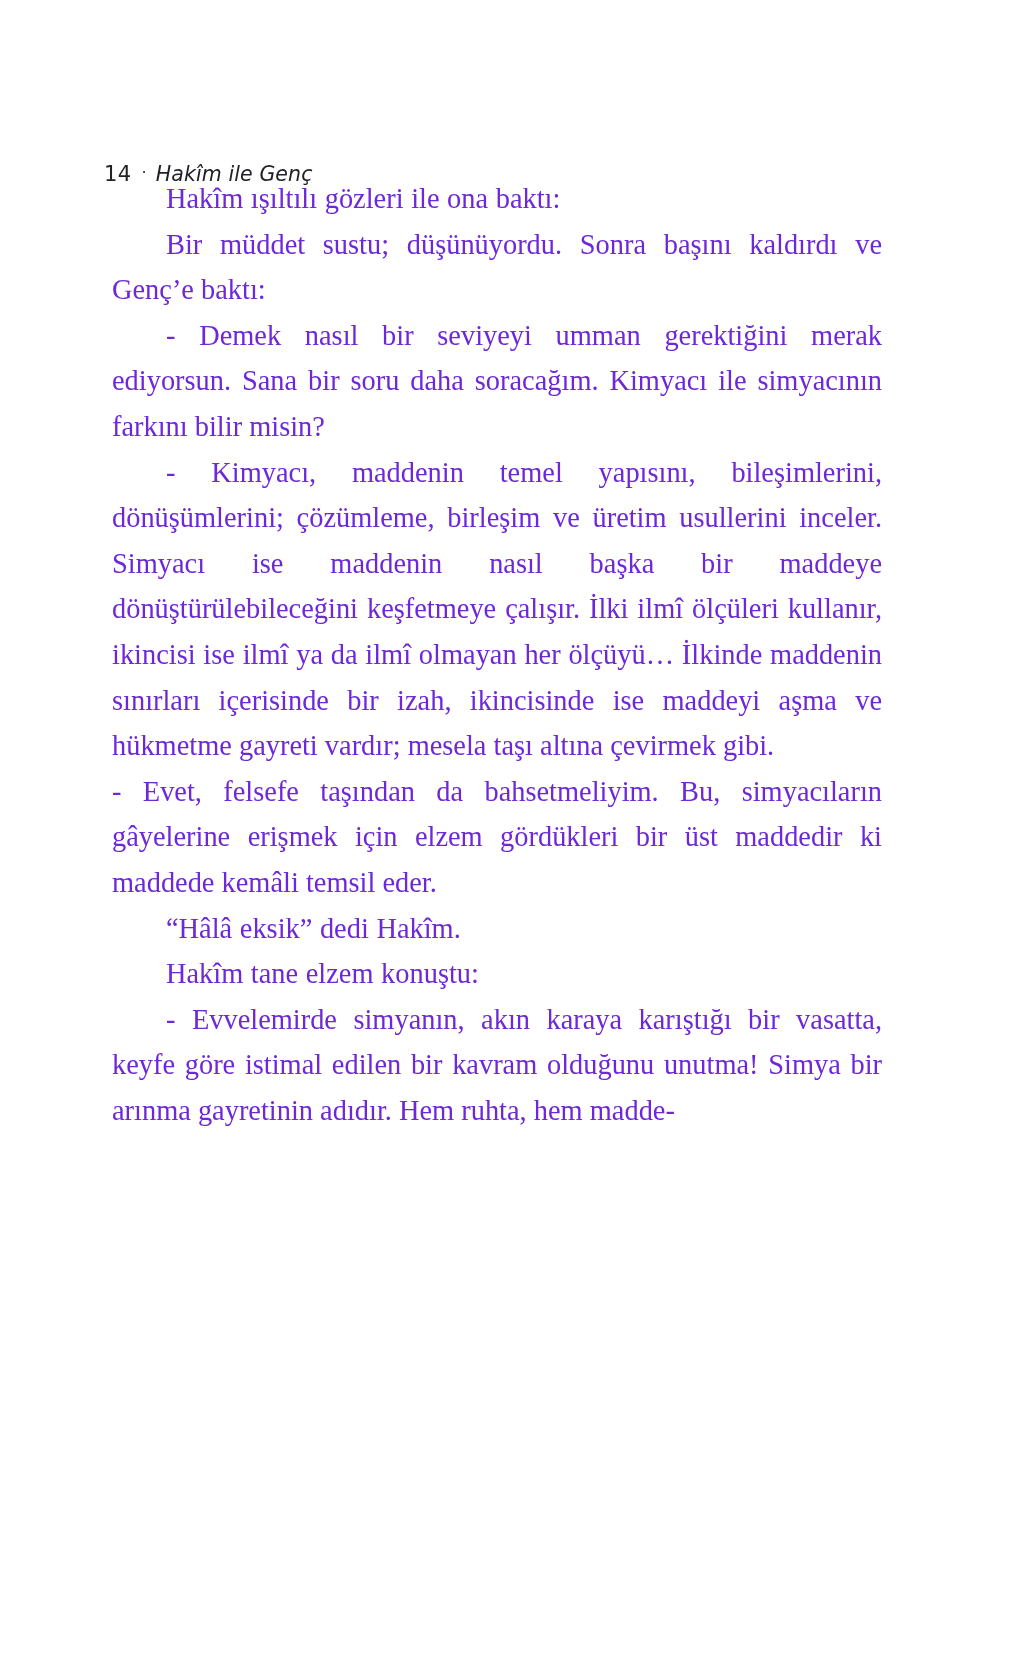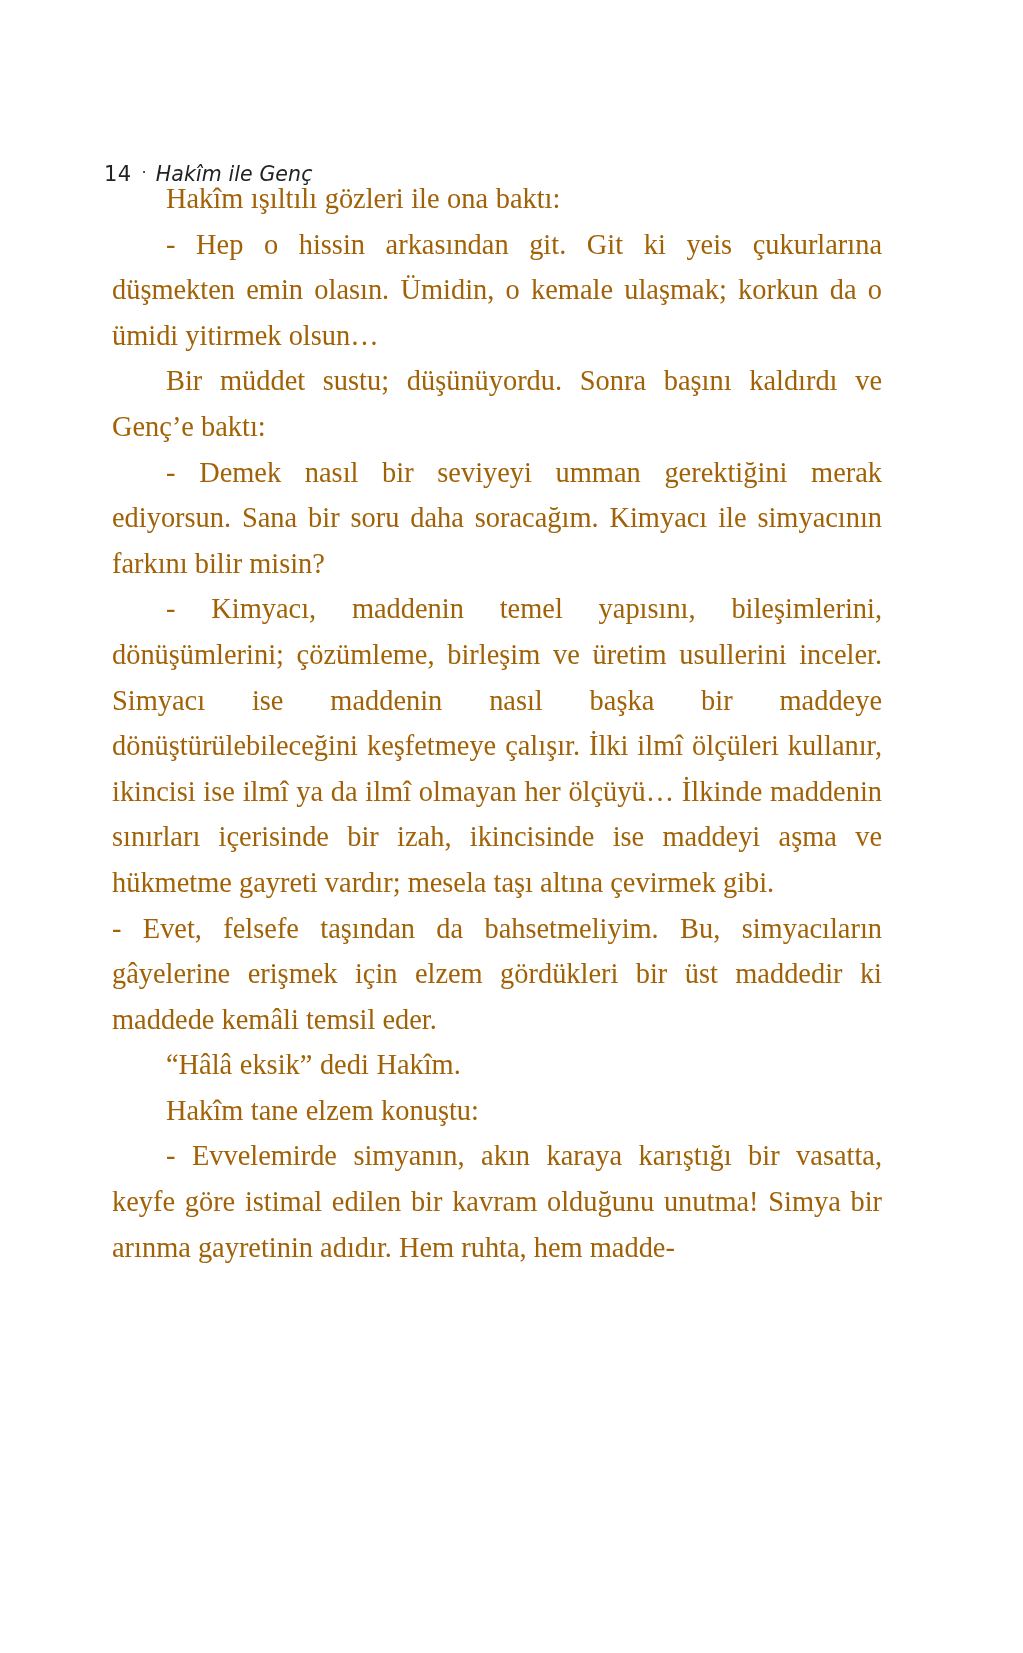--- a/index.html
+++ b/index.html
@@ -66,21 +66,21 @@
     position: absolute;
     left: 112px;
     top: 176px;
     width: 770px;
   }
 
   p.para {
     margin: 0;
     font-size: 28.4px;
     line-height: 45.6px;
-    color: #a16207;
+    color: #6d28d9;
     text-align: justify;
     text-justify: inter-word;
     hyphens: none;
     word-spacing: 0px;
     -webkit-hyphens: none;
   }
   p.para.indent {
     text-indent: 54px;
   }
   p.para.noindent {
@@ -101,21 +101,20 @@
 <div class="page">
 
   <div class="running-head">
     <span class="folio">14</span>
     <span class="folio-sep">·</span>
     <span class="head-title">Hakîm ile Genç</span>
   </div>
 
   <div class="textblock">
     <p class="para indent flush loose">Hakîm ışıltılı gözleri ile ona baktı:</p>
-    <p class="para indent">- Hep o hissin arkasından git. Git ki yeis çukurlarına düşmekten emin olasın. Ümidin, o kemale ulaşmak; korkun da o ümidi yitirmek olsun…</p>
     <p class="para indent">Bir müddet sustu; düşünüyordu. Sonra başını kaldırdı ve Genç’e baktı:</p>
     <p class="para indent">- Demek nasıl bir seviyeyi umman gerektiğini merak ediyorsun. Sana bir soru daha soracağım. Kimyacı ile simyacının farkını bilir misin?</p>
     <p class="para indent">- Kimyacı, maddenin temel yapısını, bileşimlerini, dönüşümlerini; çözümleme, birleşim ve üretim usullerini inceler. Simyacı ise maddenin nasıl başka bir maddeye dönüştürülebileceğini keşfetmeye çalışır. İlki ilmî ölçüleri kullanır, ikincisi ise ilmî ya da ilmî olmayan her ölçüyü… İlkinde maddenin sınırları içerisinde bir izah, ikincisinde ise maddeyi aşma ve hükmetme gayreti vardır; mesela taşı altına çevirmek gibi.</p>
     <p class="para noindent">- Evet, felsefe taşından da bahsetmeliyim. Bu, simyacıların gâyelerine erişmek için elzem gördükleri bir üst maddedir ki maddede kemâli temsil eder.</p>
     <p class="para indent flush loose">“Hâlâ eksik” dedi Hakîm.</p>
     <p class="para indent flush loose">Hakîm tane elzem konuştu:</p>
     <p class="para indent">- Evvelemirde simyanın, akın karaya karıştığı bir vasatta, keyfe göre istimal edilen bir kavram olduğunu unutma! Simya bir arınma gayretinin adıdır. Hem ruhta, hem madde-</p>
   </div>
 
 </div>

